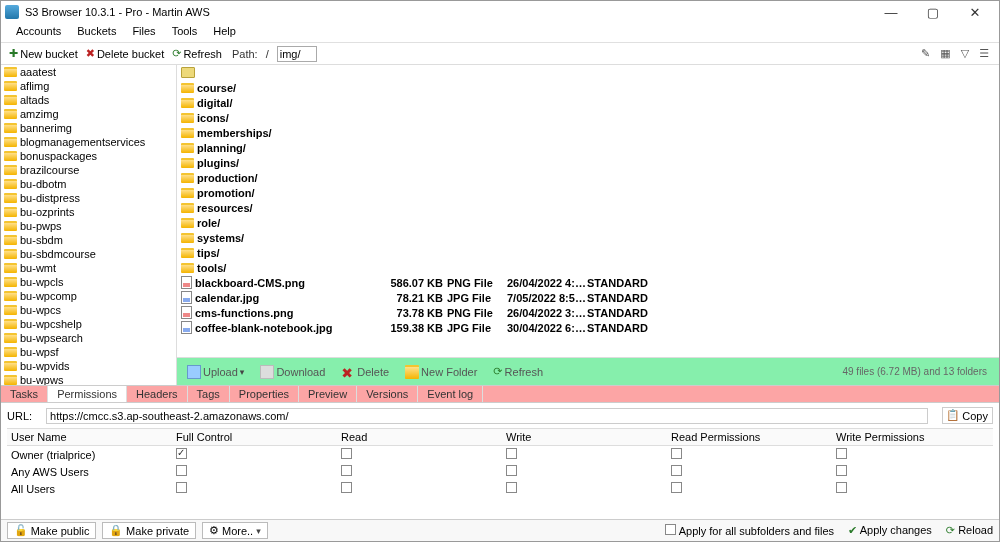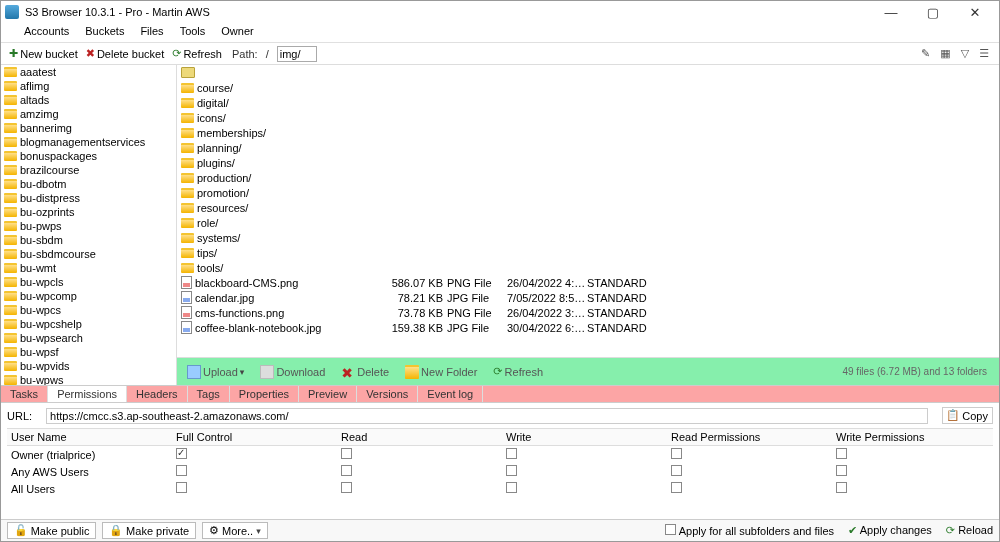--- a/index.html
+++ b/index.html
@@ -2,21 +2,21 @@
 <html><head>
 <meta charset="utf-8">
 <style>
 * { margin: 0; padding: 0; box-sizing: border-box; font-family: "Segoe UI", Tahoma, sans-serif; font-size: 11px; }
 body { width: 1000px; height: 542px; background: #fff; position: relative; overflow: hidden; border: 1px solid #999; }
 .titlebar { height: 22px; background: #fff; display: flex; align-items: center; padding: 0 4px; }
 .titlebar .icon { width: 14px; height: 14px; background: linear-gradient(#5ad, #27a); border-radius: 2px; margin-right: 6px; }
 .titlebar .title { flex: 1; font-size: 11px; }
 .winbtns { display: flex; gap: 2px; margin-left: auto; }
 .winbtns span { width: 40px; height: 20px; display: inline-flex; justify-content: center; align-items: center; font-size: 13px; color: #333; }
-.menubar { height: 20px; background: #fff; display: flex; gap: 2px; padding: 0 16px; border-bottom: 1px solid #e0e0e0; }
+.menubar { height: 20px; background: #fff; display: flex; gap: 2px; padding: 0 8px; border-bottom: 1px solid #e0e0e0; }
 .menubar span { padding: 2px 7px; font-size: 11px; }
 .toolbar1 { height: 22px; display: flex; align-items: center; padding: 0 4px; border-bottom: 1px solid #ddd; }
 .toolbar1 .tb { display: flex; align-items: center; gap: 2px; padding: 0 4px; }
 .pathbar { flex: 1; display: flex; align-items: center; gap: 4px; padding: 0 6px; }
 .pathbar .label { color: #333; }
 .pathbar .slash { color: #333; margin: 0 4px; }
 .pathbar input { border: 1px solid #aaa; height: 16px; padding: 0 2px; width: 40px; font-size: 11px; }
 .pathicons { margin-left: auto; display: flex; gap: 10px; padding: 0 6px; color: #555; }
 .main { display: flex; height: 320px; }
 .sidebar { width: 176px; border-right: 1px solid #ddd; overflow-y: scroll; background: #fff; }
@@ -33,21 +33,21 @@
 .filehdr div { padding: 3px 6px; font-size: 11px; border-right: 1px solid #ddd; }
 .col-name { width: 210px; }
 .col-size { width: 60px; text-align: right; padding-right: 20px !important; }
 .col-type { width: 60px; }
 .col-mod { width: 80px; }
 .col-sc { flex: 1; }
 .filelist { flex: 1; overflow-y: scroll; }
 .filelist::-webkit-scrollbar { width: 16px; }
 .filelist::-webkit-scrollbar-track { background: #f0f0f0; }
 .filelist::-webkit-scrollbar-thumb { background: #c8c8c8; }
-.row { display: flex; align-items: center; height: 15px; padding-left: 4px; }
+.row { display: flex; align-items: center; height: 15px; padding-left: 4px; font-weight: bold; }
 .row .cell { font-size: 11px; white-space: nowrap; overflow: hidden; text-overflow: ellipsis; }
 .row .name-cell { width: 206px; display: flex; align-items: center; gap: 3px; }
 .row .size-cell { width: 60px; text-align: right; padding-right: 4px; }
 .row .type-cell { width: 60px; }
 .row .mod-cell { width: 80px; }
 .row .sc-cell { flex: 1; }
 .file-toolbar { height: 28px; border-top: 1px solid #ddd; display: flex; align-items: center; padding: 0 6px; gap: 8px; background: #86efac; }
 .file-toolbar .btn { display: flex; align-items: center; gap: 2px; padding: 2px 4px; font-size: 11px; color: #555; }
 .file-toolbar .btn .bi { width: 14px; height: 14px; display: inline-block; }
 .status-right { margin-left: auto; font-size: 10px; color: #666; padding-right: 6px; }
@@ -89,21 +89,21 @@
     <span>▢</span>
     <span>✕</span>
   </div>
 </div>
 
 <div class="menubar" id="menubar">
     <span>Accounts</span>
     <span>Buckets</span>
     <span>Files</span>
     <span>Tools</span>
-    <span>Owner</span>
+    <span>Help</span>
   </div>
 
 <div class="toolbar1">
   <span class="tb">
       <span class="green">✚</span>
       <span>New bucket</span>
     </span>
   <span class="tb">
       <span class="red">✖</span>
       <span>Delete bucket</span>

